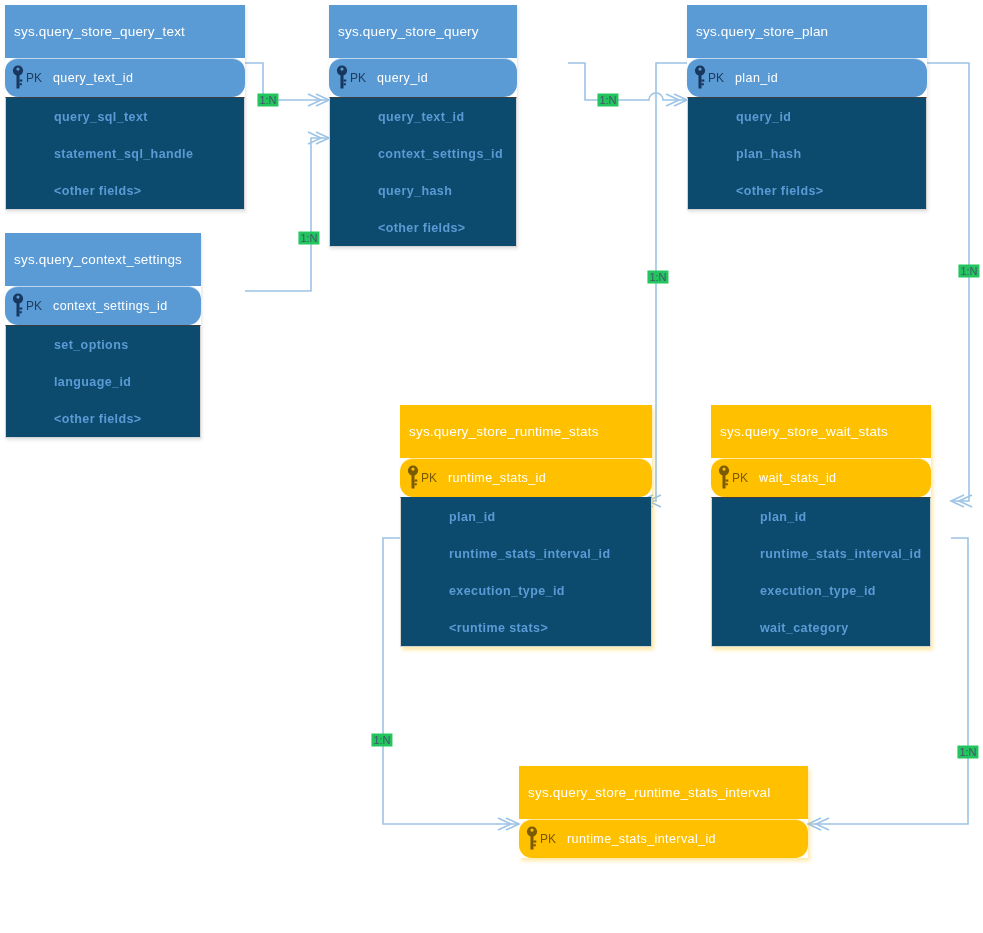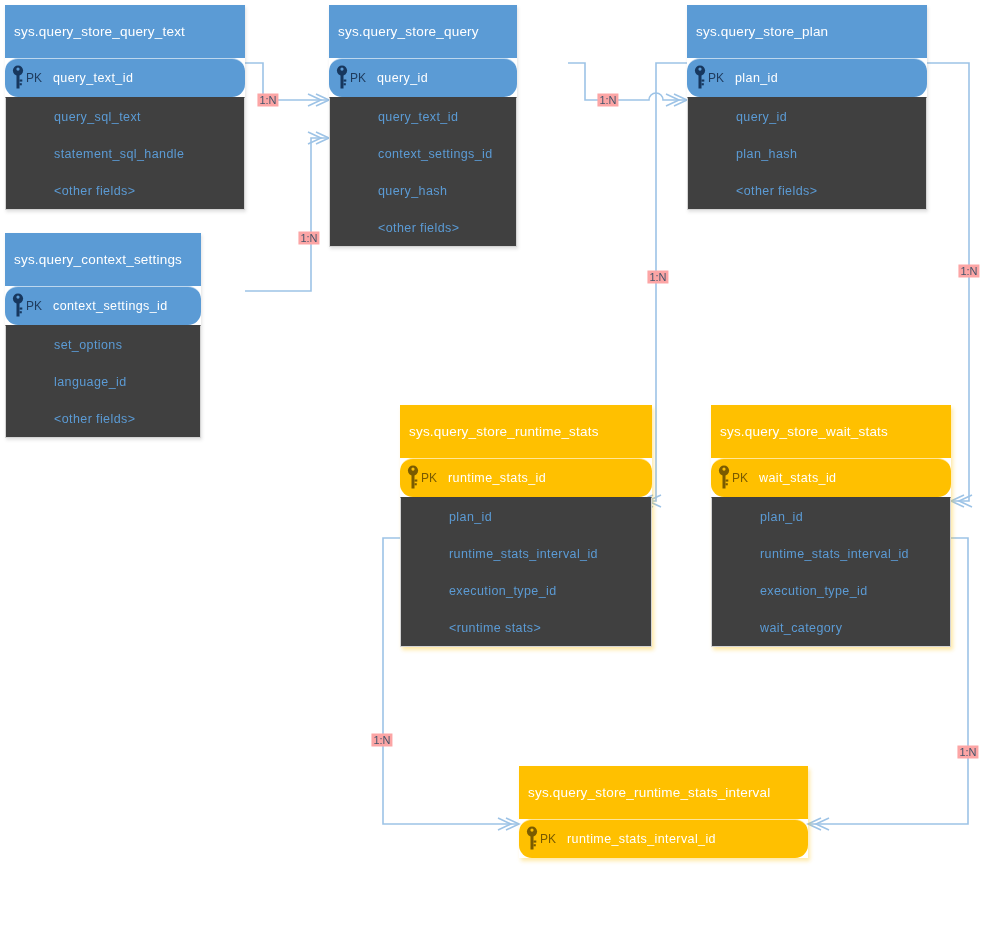--- a/index.html
+++ b/index.html
@@ -9,24 +9,24 @@
   .tbl{position:absolute;z-index:2;}
   .tbl.blue{--hdr:#5B9BD5;--key:#17375E;--pktext:#1F3B5E;box-shadow:1px 2px 3px rgba(90,90,90,.18);}
   .tbl.orange{--hdr:#FFC000;--key:#7A5B00;--pktext:#7A5B00;box-shadow:2px 3px 4px rgba(255,192,0,.35);}
   .hdr{height:39px;display:flex;align-items:center;padding:7px 9px;background:var(--hdr);
        color:#ffffff;font-size:13.5px;letter-spacing:.2px;white-space:nowrap;}
   .pkrow{height:38px;position:relative;display:flex;align-items:center;background:var(--hdr);
          border-top:1px solid rgba(255,255,255,.6);border-radius:13px;}
   .key{margin-left:7px;display:flex;align-items:center;}
   .pklbl{color:var(--pktext);font-size:12px;margin-left:2px;font-weight:400;}
   .pkname{position:absolute;left:48px;color:#ffffff;font-size:12.5px;letter-spacing:.4px;white-space:nowrap;}
-  .body{background:#404040;border:1px solid #D4D4D4;border-top:1px dotted #3F3F3F;}
+  .body{background:#0c4a6e;border:1px solid #D4D4D4;border-top:1px dotted #3F3F3F;font-weight:bold;}
   .frow{height:37px;display:flex;align-items:center;padding-left:48px;color:#5B9BD5;
         font-size:12.5px;letter-spacing:.4px;white-space:nowrap;}
-  .rel{position:absolute;z-index:3;transform:translate(-50%,-50%);background:#fca5a5;
+  .rel{position:absolute;z-index:3;transform:translate(-50%,-50%);background:#22c55e;
        color:#44546A;font-size:11px;padding:0 2px;line-height:13px;}
 </style>
 </head>
 <body>
 
 <div class="canvas">
 
   <svg class="wires" width="983" height="933" viewBox="0 0 983 933">
     <g fill="none" stroke="#9DC3E6" stroke-width="1.6" stroke-linejoin="miter">
       <path d="M245,63 H263 V100 H329"></path>
@@ -151,21 +151,21 @@
       <span class="pkname">runtime_stats_id</span>
     </div>
     <div class="body">
       <div class="frow">plan_id</div>
       <div class="frow">runtime_stats_interval_id</div>
       <div class="frow">execution_type_id</div>
       <div class="frow">&lt;runtime stats&gt;</div>
     </div>
   </div>
 
-  <div class="tbl orange" style="left:711px;top:405px;width:240px">
+  <div class="tbl orange" style="left:711px;top:405px;width:220px">
     <div class="hdr">sys.query_store_wait_stats</div>
     <div class="pkrow">
       <span class="key">
         <svg width="12" height="26" viewBox="0 0 12 26">
             <circle cx="6" cy="5.6" r="5.1" fill="var(--key)"></circle>
             <circle cx="6" cy="4.1" r="1.6" fill="var(--hdr)"></circle>
             <rect x="4.5" y="10" width="3" height="13.5" fill="var(--key)"></rect>
             <rect x="7.5" y="14.5" width="2.8" height="2.1" fill="var(--key)"></rect>
             <rect x="7.5" y="18.2" width="2.3" height="2.1" fill="var(--key)"></rect>
           </svg>

